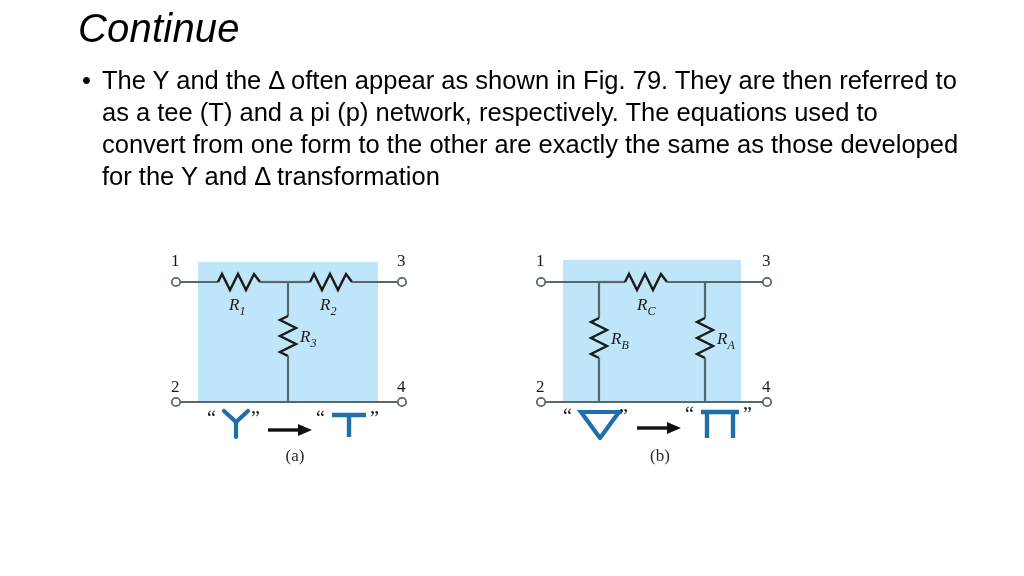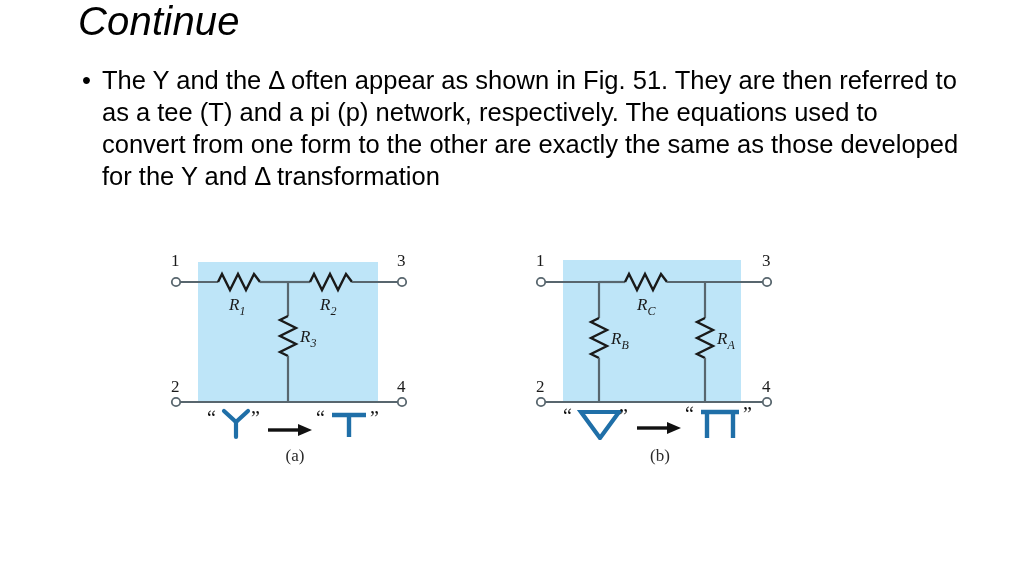--- a/index.html
+++ b/index.html
@@ -13,21 +13,21 @@
     position: relative;
     overflow: hidden;
     font-family: "Liberation Sans", sans-serif;
     color: #000000;
   }
 
   
   #slide-title {
     position: absolute;
     left: 78px;
-    top: 1px;
+    top: 8px;
     font-size: 40px;
     font-style: italic;
     font-weight: 400;
     letter-spacing: 0.2px;
     color: #000000;
     line-height: 1.0;
     white-space: nowrap;
   }
 
   
@@ -83,21 +83,21 @@
   svg { display: block; }
 </style>
 </head>
 <body>
 
 <div id="slide-title">Continue</div>
 
 <ul id="body-list">
   <li>
     <span class="bullet-dot">•</span>
-    <span>The Y and the Δ often appear as shown in Fig. 51. They are then referred to as a tee (T) and a pi (p) network, respectively. The equations used to convert from one form to the other are exactly the same as those developed for the Y and Δ transformation</span>
+    <span>The Y and the Δ often appear as shown in Fig. 79. They are then referred to as a tee (T) and a pi (p) network, respectively. The equations used to convert from one form to the other are exactly the same as those developed for the Y and Δ transformation</span>
   </li>
 </ul>
 
 <div id="figure-area">
 
   <div class="circuit-figure" id="figure-a">
     <svg width="290" height="200" viewBox="0 0 290 200">
 
       <rect x="48" y="22" width="180" height="140" fill="#bee5f8"></rect>
 

